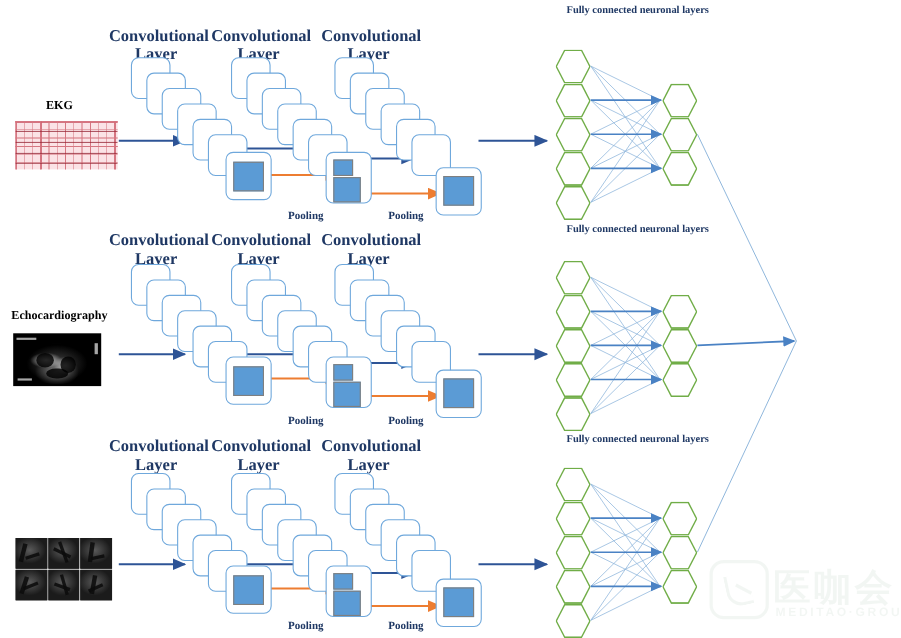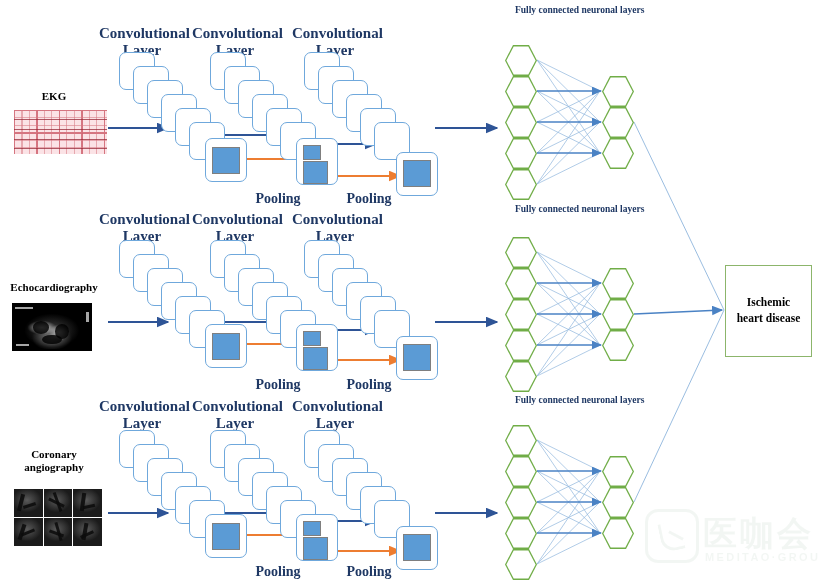--- a/index.html
+++ b/index.html
@@ -12,21 +12,21 @@
   .lbl{
     position:absolute;
     color:#1F3864;
     font-family:"Liberation Serif", serif;
     font-weight:bold;
     text-align:center;
     line-height:1.12;
     white-space:pre-line;
   }
   .lbl-conv{font-size:15px;width:86px;}
-  .lbl-pool{font-size:14px;width:60px;}
+  .lbl-pool{font-size:10px;width:60px;}
   .lbl-fc{font-size:9.5px;width:170px;text-align:left;}
 
   .lbl-modal{
     position:absolute;
     color:#000000;
     font-family:"Liberation Serif", serif;
     font-weight:bold;
     font-size:11px;
     text-align:center;
     line-height:1.18;
@@ -373,22 +373,20 @@
     <div class="hex" style="left:505px;top:237px;"></div>
     <div class="hex" style="left:505px;top:268px;"></div>
     <div class="hex" style="left:505px;top:299px;"></div>
     <div class="hex" style="left:505px;top:330px;"></div>
     <div class="hex" style="left:505px;top:361px;"></div>
     <div class="hex" style="left:602px;top:268px;"></div>
     <div class="hex" style="left:602px;top:299px;"></div>
     <div class="hex" style="left:602px;top:330px;"></div>
   </div>
 
-  <div class="lbl-modal" style="left:10px;top:448px;width:88px;">Coronary
-angiography</div>
   <div class="thumb" style="left:14px;top:489px;width:88px;height:57px;">
     <div class="angio-grid">
       <div class="angio-cell">
         <div class="angio-vessel" style="left:18%;top:18%;width:4px;height:62%;transform:rotate(14deg);"></div>
         <div class="angio-vessel" style="left:30%;top:52%;width:46%;height:3px;transform:rotate(-18deg);"></div>
       </div>
       <div class="angio-cell">
         <div class="angio-vessel" style="left:42%;top:12%;width:3px;height:70%;transform:rotate(-20deg);"></div>
         <div class="angio-vessel" style="left:16%;top:44%;width:58%;height:3px;transform:rotate(26deg);"></div>
       </div>
@@ -461,22 +459,20 @@
     <div class="hex" style="left:505px;top:425px;"></div>
     <div class="hex" style="left:505px;top:456px;"></div>
     <div class="hex" style="left:505px;top:487px;"></div>
     <div class="hex" style="left:505px;top:518px;"></div>
     <div class="hex" style="left:505px;top:549px;"></div>
     <div class="hex" style="left:602px;top:456px;"></div>
     <div class="hex" style="left:602px;top:487px;"></div>
     <div class="hex" style="left:602px;top:518px;"></div>
   </div>
 
-  <div class="outbox" style="left:725px;top:265px;width:85px;height:90px;">Ischemic
-heart  disease</div>
 
   <div class="wm" style="left:645px;top:505px;width:170px;height:62px;">
     <div class="wm-badge"></div>
     <div class="wm-cn">医咖会</div>
     <div class="wm-en">MEDITAO·GROUP</div>
   </div>
 
 </div>
 
 </body></html>

